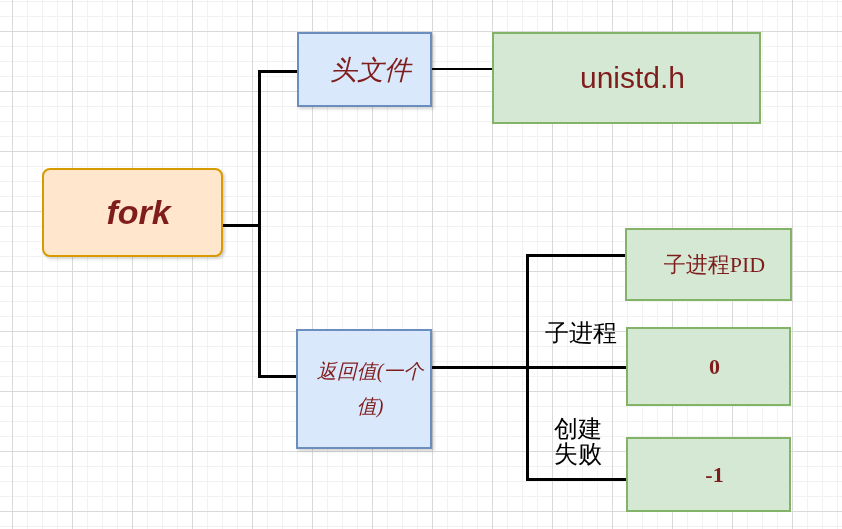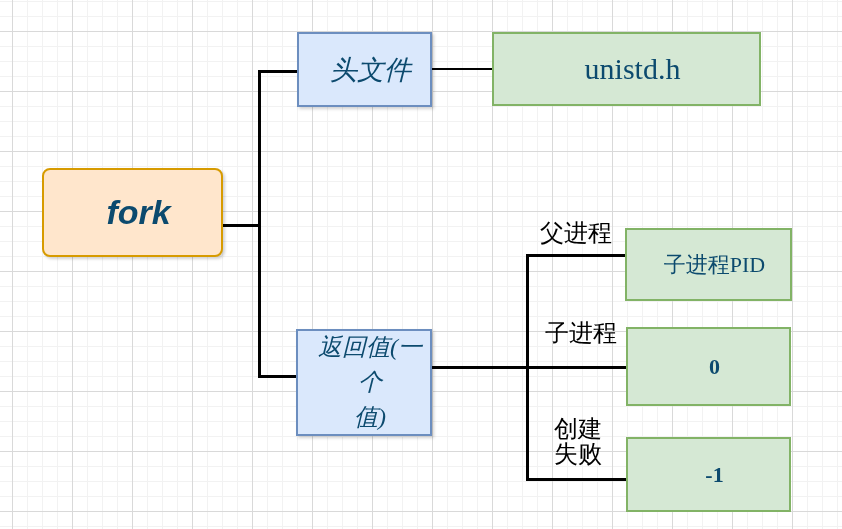--- a/index.html
+++ b/index.html
@@ -38,50 +38,50 @@
   #seg-to-minus1    { left: 526px; top: 478px; width: 101px; }
 
   
   .node {
     position: absolute;
     display: flex;
     flex-direction: column;
     align-items: center;
     justify-content: center;
     text-align: center;
-    color: #0c4a6e;
+    color: #7f1d1d;
     padding-left: 12px;
   }
   .node-fork {
     left: 42px; top: 168px; width: 181px; height: 89px;
     background: #ffe6cc; border: 2px solid #d79b00;
     border-radius: 8px;
     font-family: "Liberation Sans", sans-serif;
     font-size: 34px; font-weight: bold; font-style: italic;
     box-shadow: 2px 2px 3px rgba(0,0,0,0.18);
   }
   .node-header {
     left: 297px; top: 32px; width: 135px; height: 75px;
     background: #dae8fc; border: 2px solid #6c8ebf;
     font-family: "Liberation Serif", serif;
     font-size: 27px; font-style: italic;
     box-shadow: 2px 2px 3px rgba(0,0,0,0.18);
   }
   .node-unistd {
-    left: 492px; top: 32px; width: 269px; height: 74px;
+    left: 492px; top: 32px; width: 269px; height: 92px;
     background: #d5e8d4; border: 2px solid #82b366;
-    font-family: Liberation Serif, serif;
+    font-family: Liberation Sans, sans-serif;
     font-size: 30px;
     text-align: center;
   }
   .node-return {
-    left: 296px; top: 329px; width: 136px; height: 107px;
+    left: 296px; top: 329px; width: 136px; height: 120px;
     background: #dae8fc; border: 2px solid #6c8ebf;
     font-family: "Liberation Serif", serif;
-    font-size: 24px; font-style: italic;
+    font-size: 20px; font-style: italic;
     line-height: 35px;
     box-shadow: 2px 2px 3px rgba(0,0,0,0.18);
   }
   .node-green {
     background: #d5e8d4; border: 2px solid #82b366;
     font-family: "Liberation Serif", serif;
     align-items: center;
   }
   .node-pid   { left: 625px; top: 228px; width: 167px; height: 73px; font-size: 22px; }
   .node-zero  { left: 626px; top: 327px; width: 165px; height: 79px; font-size: 22px; font-weight: bold; }
@@ -138,23 +138,20 @@
   </div>
 
   <div class="node node-green node-zero">
     <span>0</span>
   </div>
 
   <div class="node node-green node-neg1">
     <span>-1</span>
   </div>
 
-  <div class="edge-label" id="label-parent">
-    <span>父进程</span>
-  </div>
 
   <div class="edge-label" id="label-child">
     <span>子进程</span>
   </div>
 
   <div class="edge-label" id="label-fail">
     <span class="block">创建</span>
     <span class="block">失败</span>
   </div>
 

